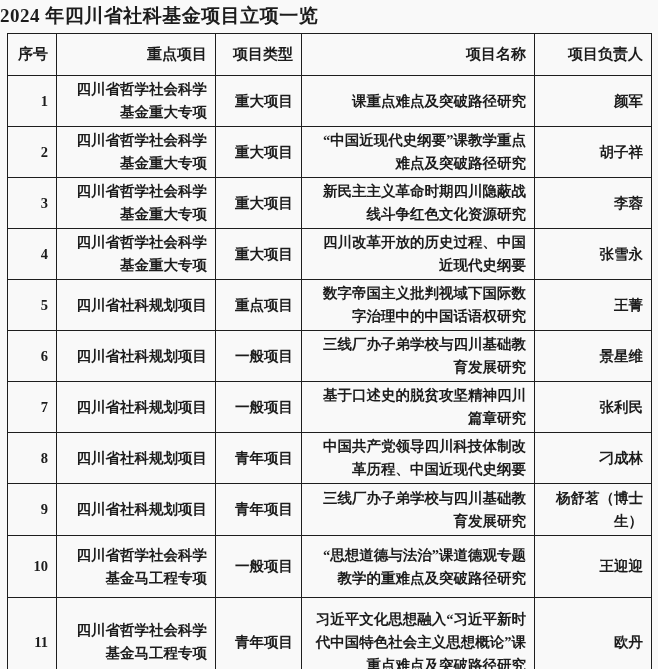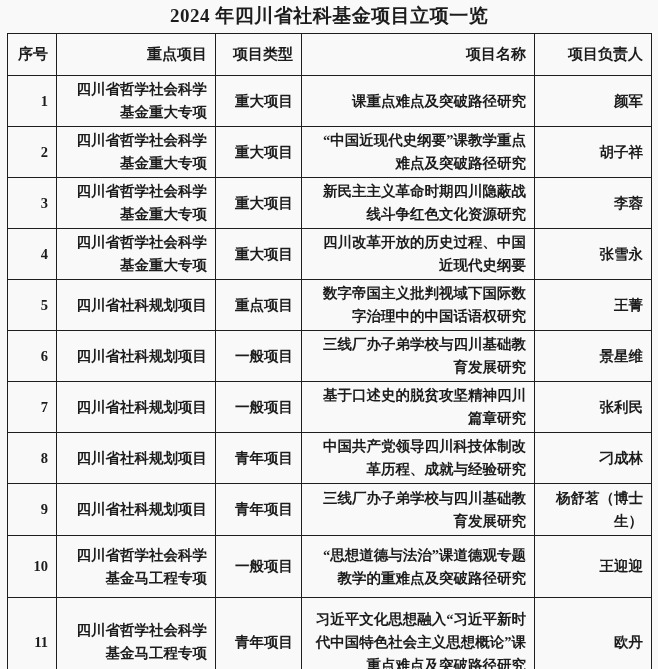--- a/index.html
+++ b/index.html
@@ -19,21 +19,21 @@
   .page {
     position: relative;
     width: 658px;
     height: 669px;
   }
   .doc-title {
     position: absolute;
     top: 3px;
     left: 0;
     width: 100%;
-    text-align: center;
+    text-align: left;
     font-size: 19px;
     font-weight: 700;
     letter-spacing: 0.5px;
   }
   table.approval-table {
     position: absolute;
     top: 33px;
     left: 7px;
     width: 645px;
     border-collapse: collapse;
@@ -139,21 +139,21 @@
         <td class="cell-no">7</td>
         <td>四川省社科规划项目</td>
         <td>一般项目</td>
         <td>基于口述史的脱贫攻坚精神四川篇章研究</td>
         <td>张利民</td>
       </tr>
       <tr>
         <td class="cell-no">8</td>
         <td>四川省社科规划项目</td>
         <td>青年项目</td>
-        <td>中国共产党领导四川科技体制改革历程、成就与经验研究</td>
+        <td>中国共产党领导四川科技体制改革历程、中国近现代史纲要</td>
         <td>刁成林</td>
       </tr>
       <tr>
         <td class="cell-no">9</td>
         <td>四川省社科规划项目</td>
         <td>青年项目</td>
         <td>三线厂办子弟学校与四川基础教育发展研究</td>
         <td>杨舒茗（博士生）</td>
       </tr>
       <tr>

